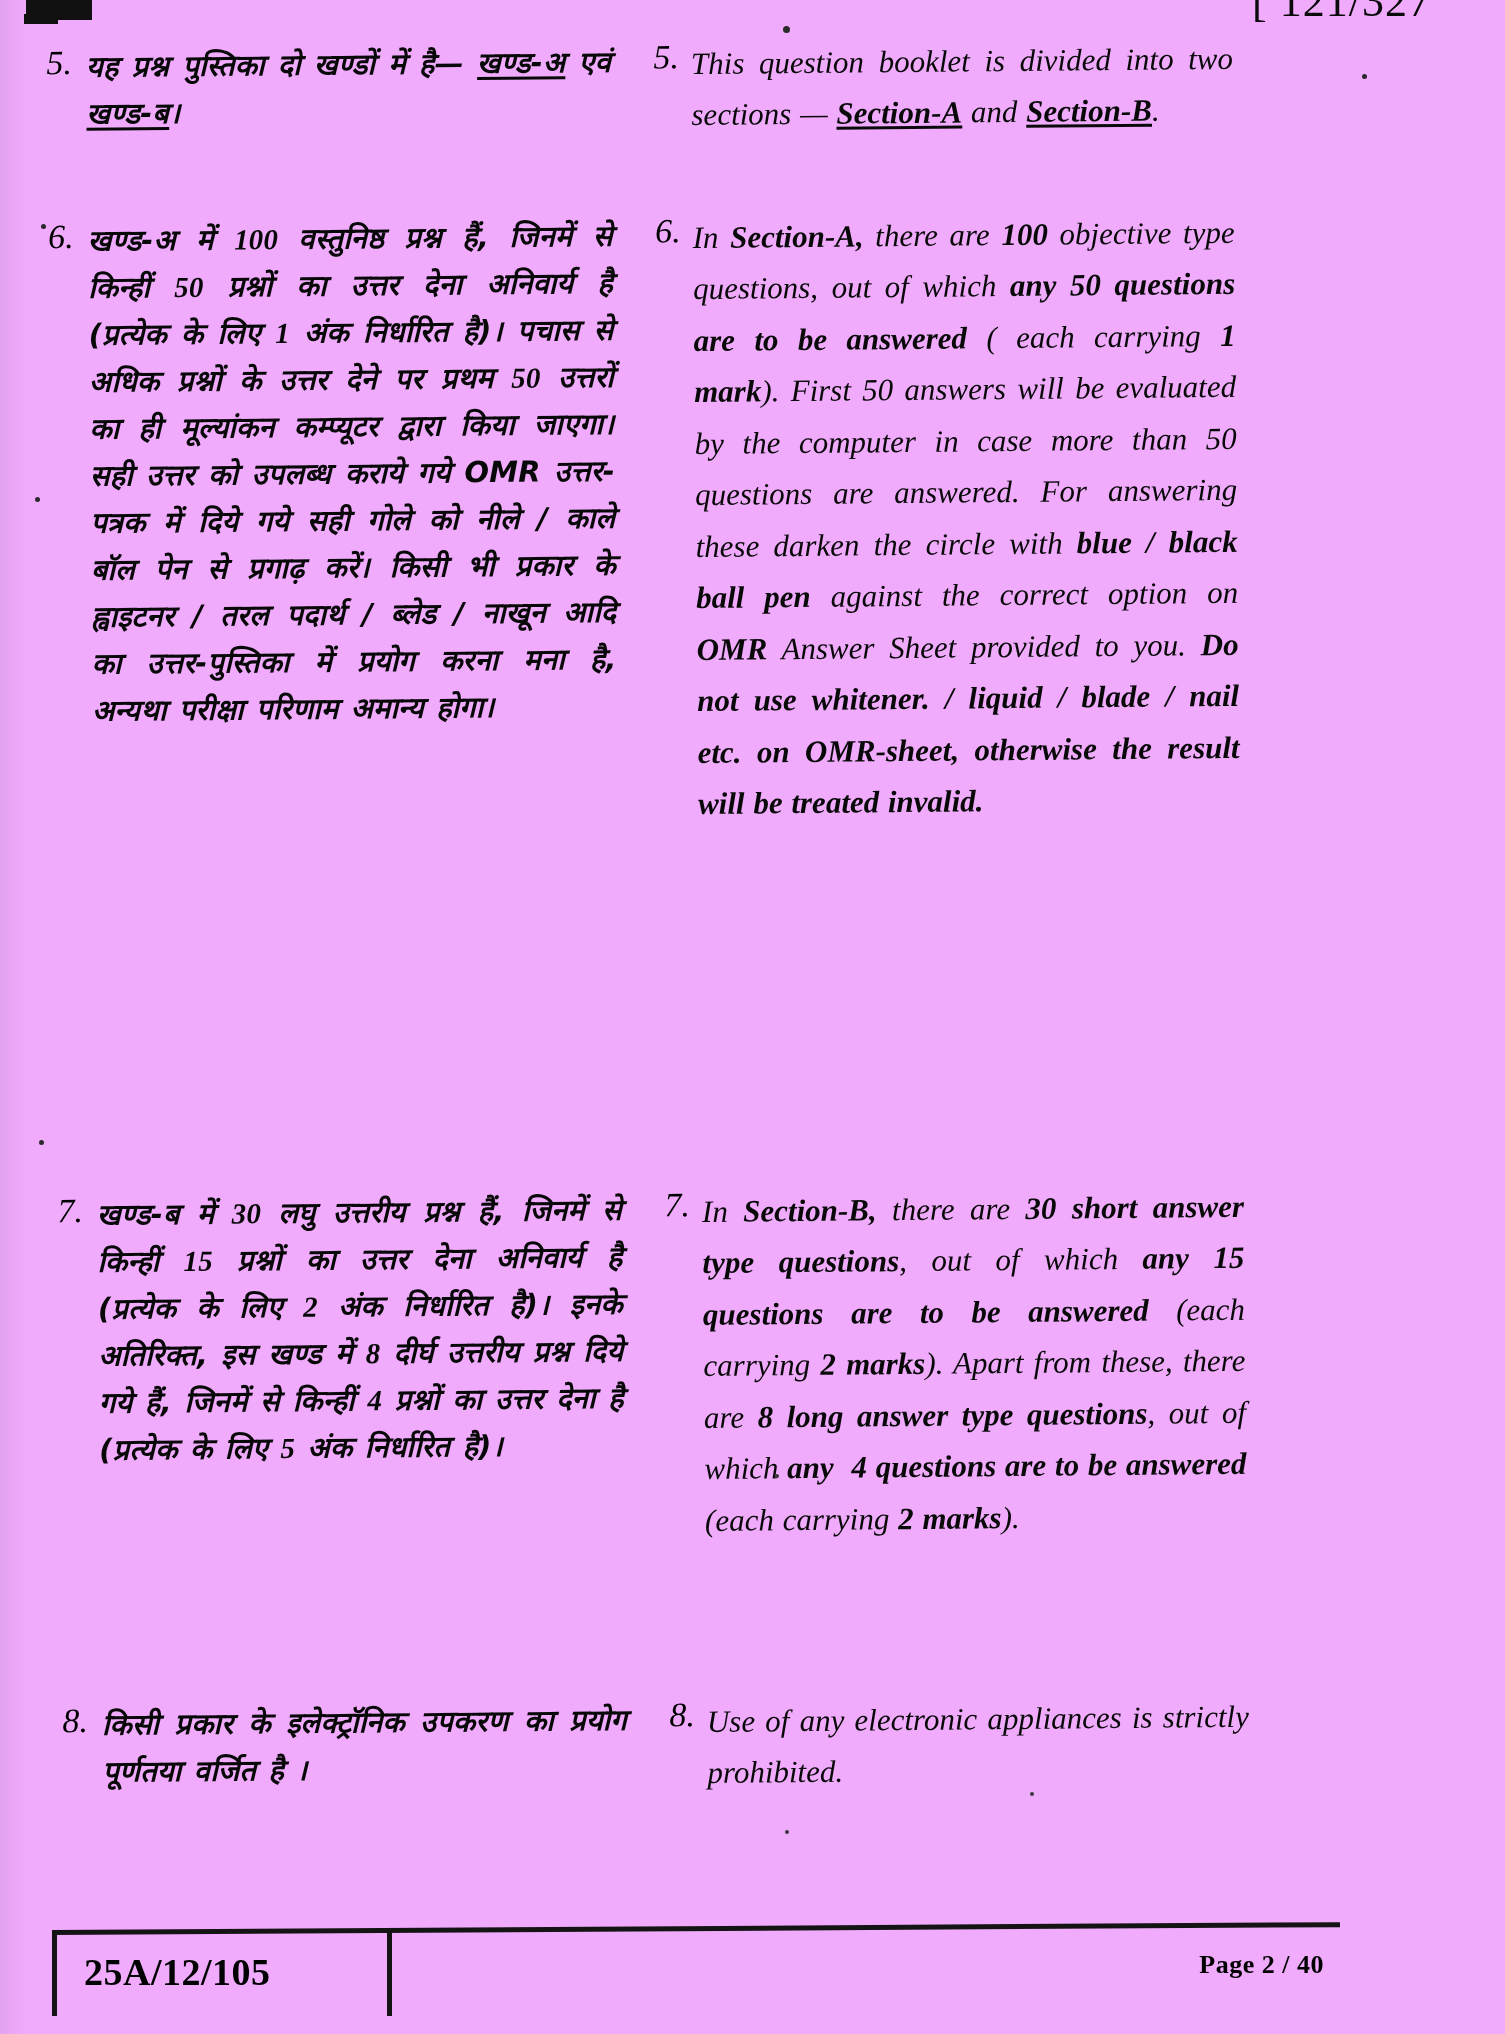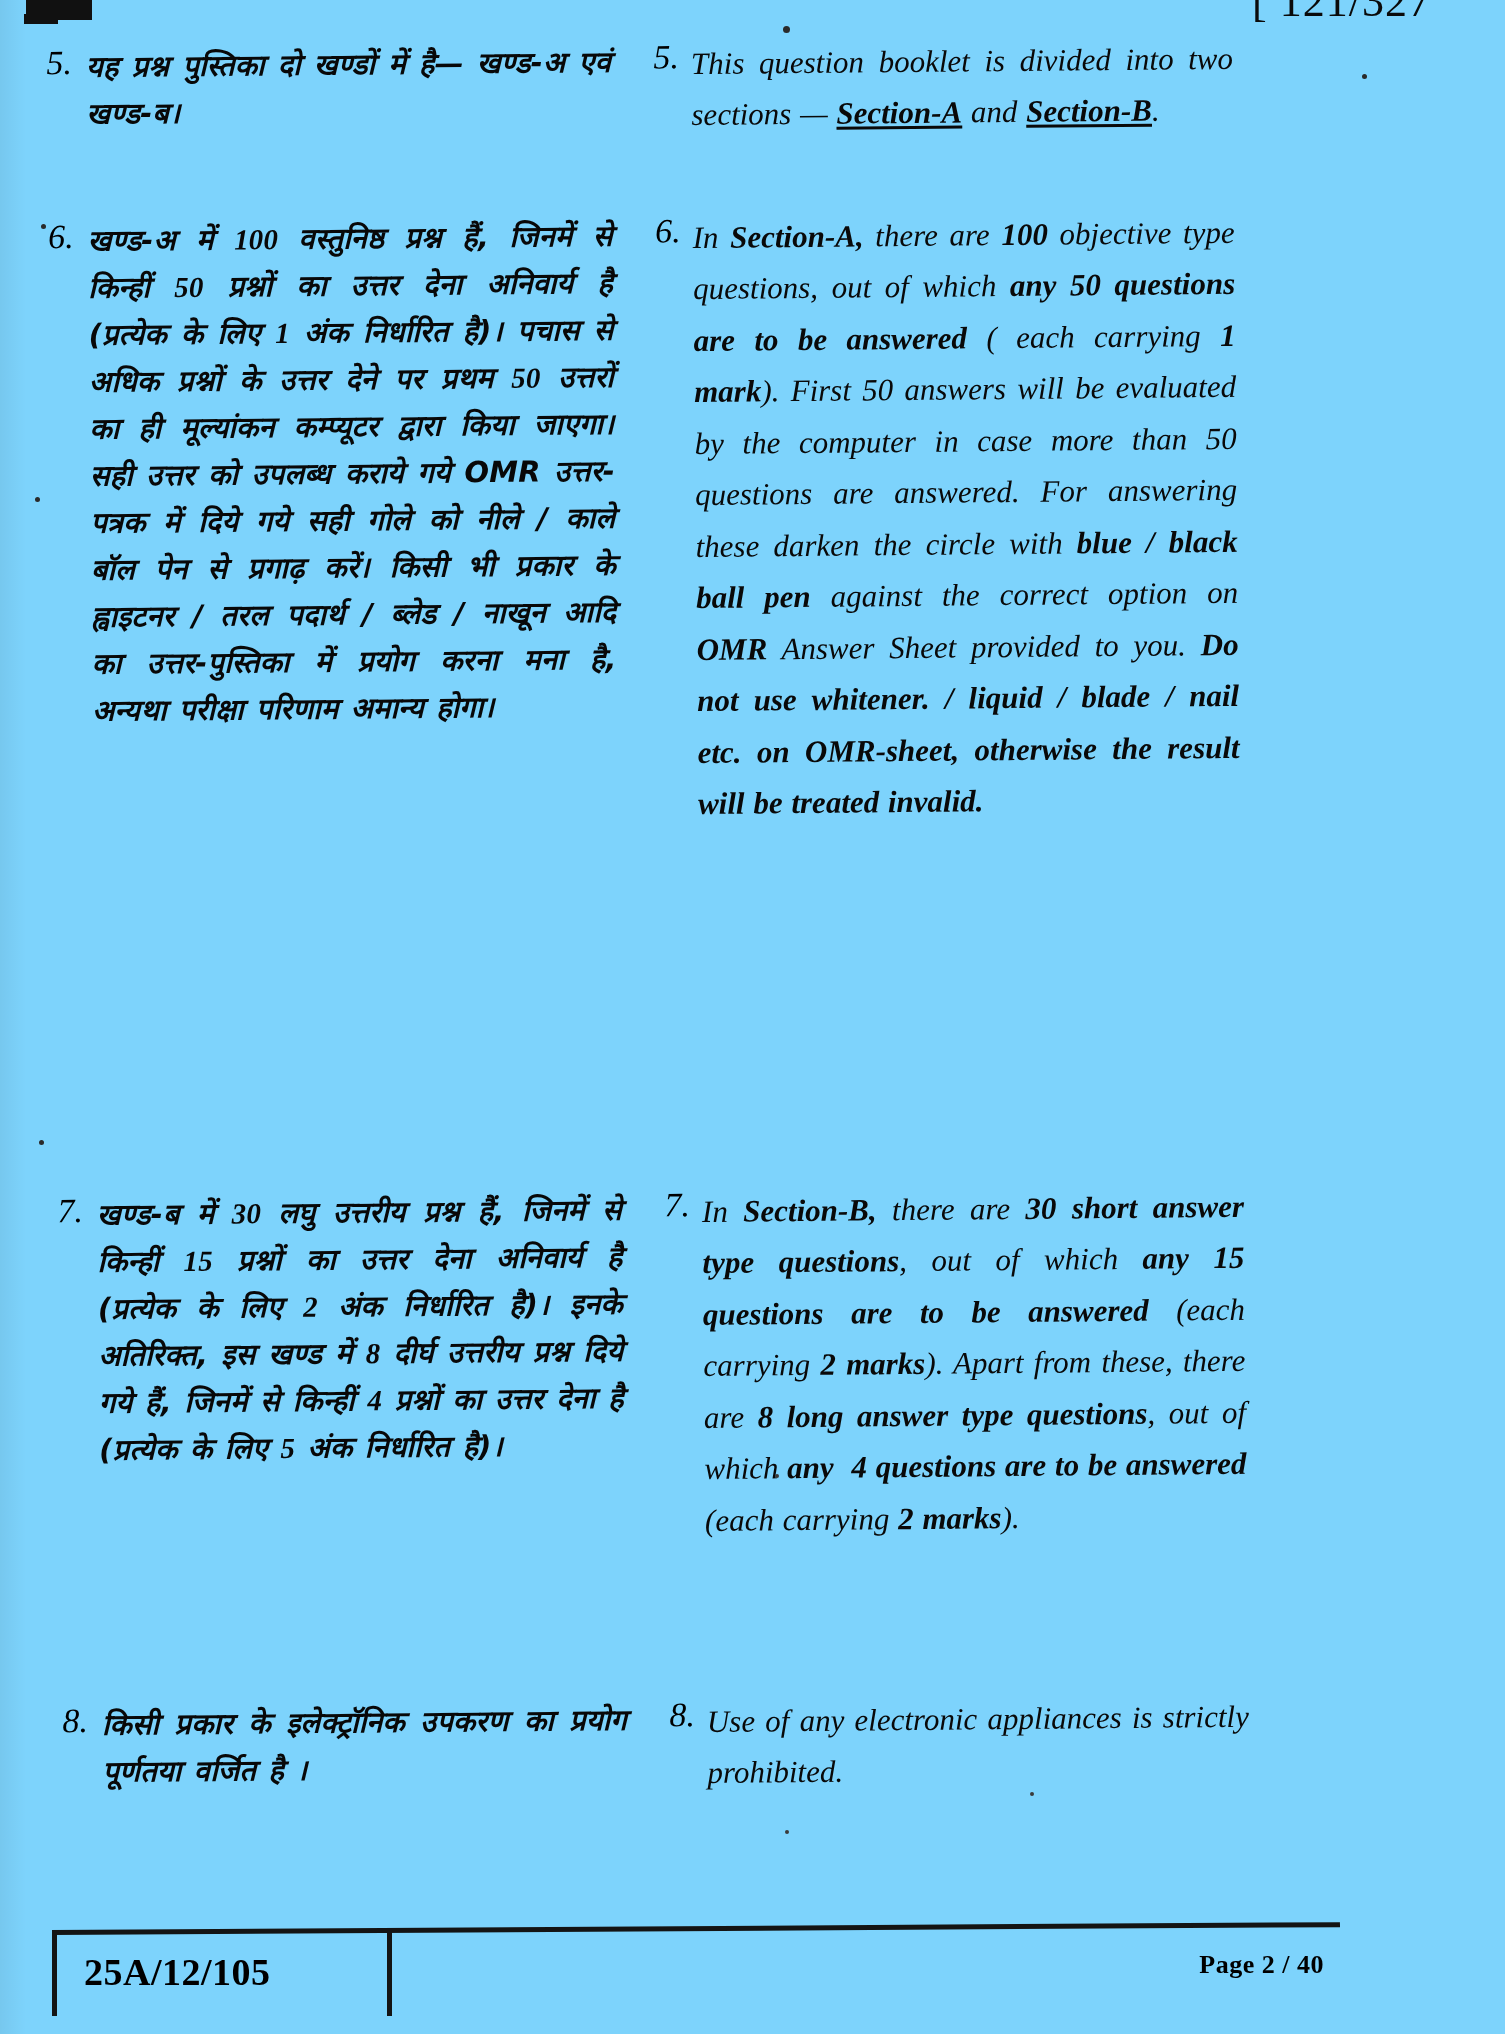--- a/index.html
+++ b/index.html
@@ -13,21 +13,21 @@
     position: relative;
     overflow: hidden;
     font-family: "Liberation Serif", serif;
     color: #000000;
   }
 
   
   #page {
     position: absolute;
     inset: 0;
-    background: #7dd3fc;
+    background: #f0abfc;
     padding-left: 9px;
   }
 
   
   #page::before {
     content: "";
     position: absolute;
     left: 0; top: 0; bottom: 0; width: 26px;
     background: linear-gradient(to right, rgba(0,0,0,0.055), rgba(0,0,0,0));
     pointer-events: none;
@@ -148,20 +148,21 @@
   b, .b {
     font-weight: 700;
     font-style: italic;
   }
   .u {
     text-decoration: underline;
     text-underline-offset: 3px;
     text-decoration-thickness: 3px;
   }
   .hi-u {
+    text-decoration: underline;
     text-underline-offset: 4px;
     text-decoration-thickness: 3px;
     font-weight: 800;
   }
 
   
   .n {
     font-family: "Liberation Serif", serif;
     font-weight: 700;
     font-style: italic;

